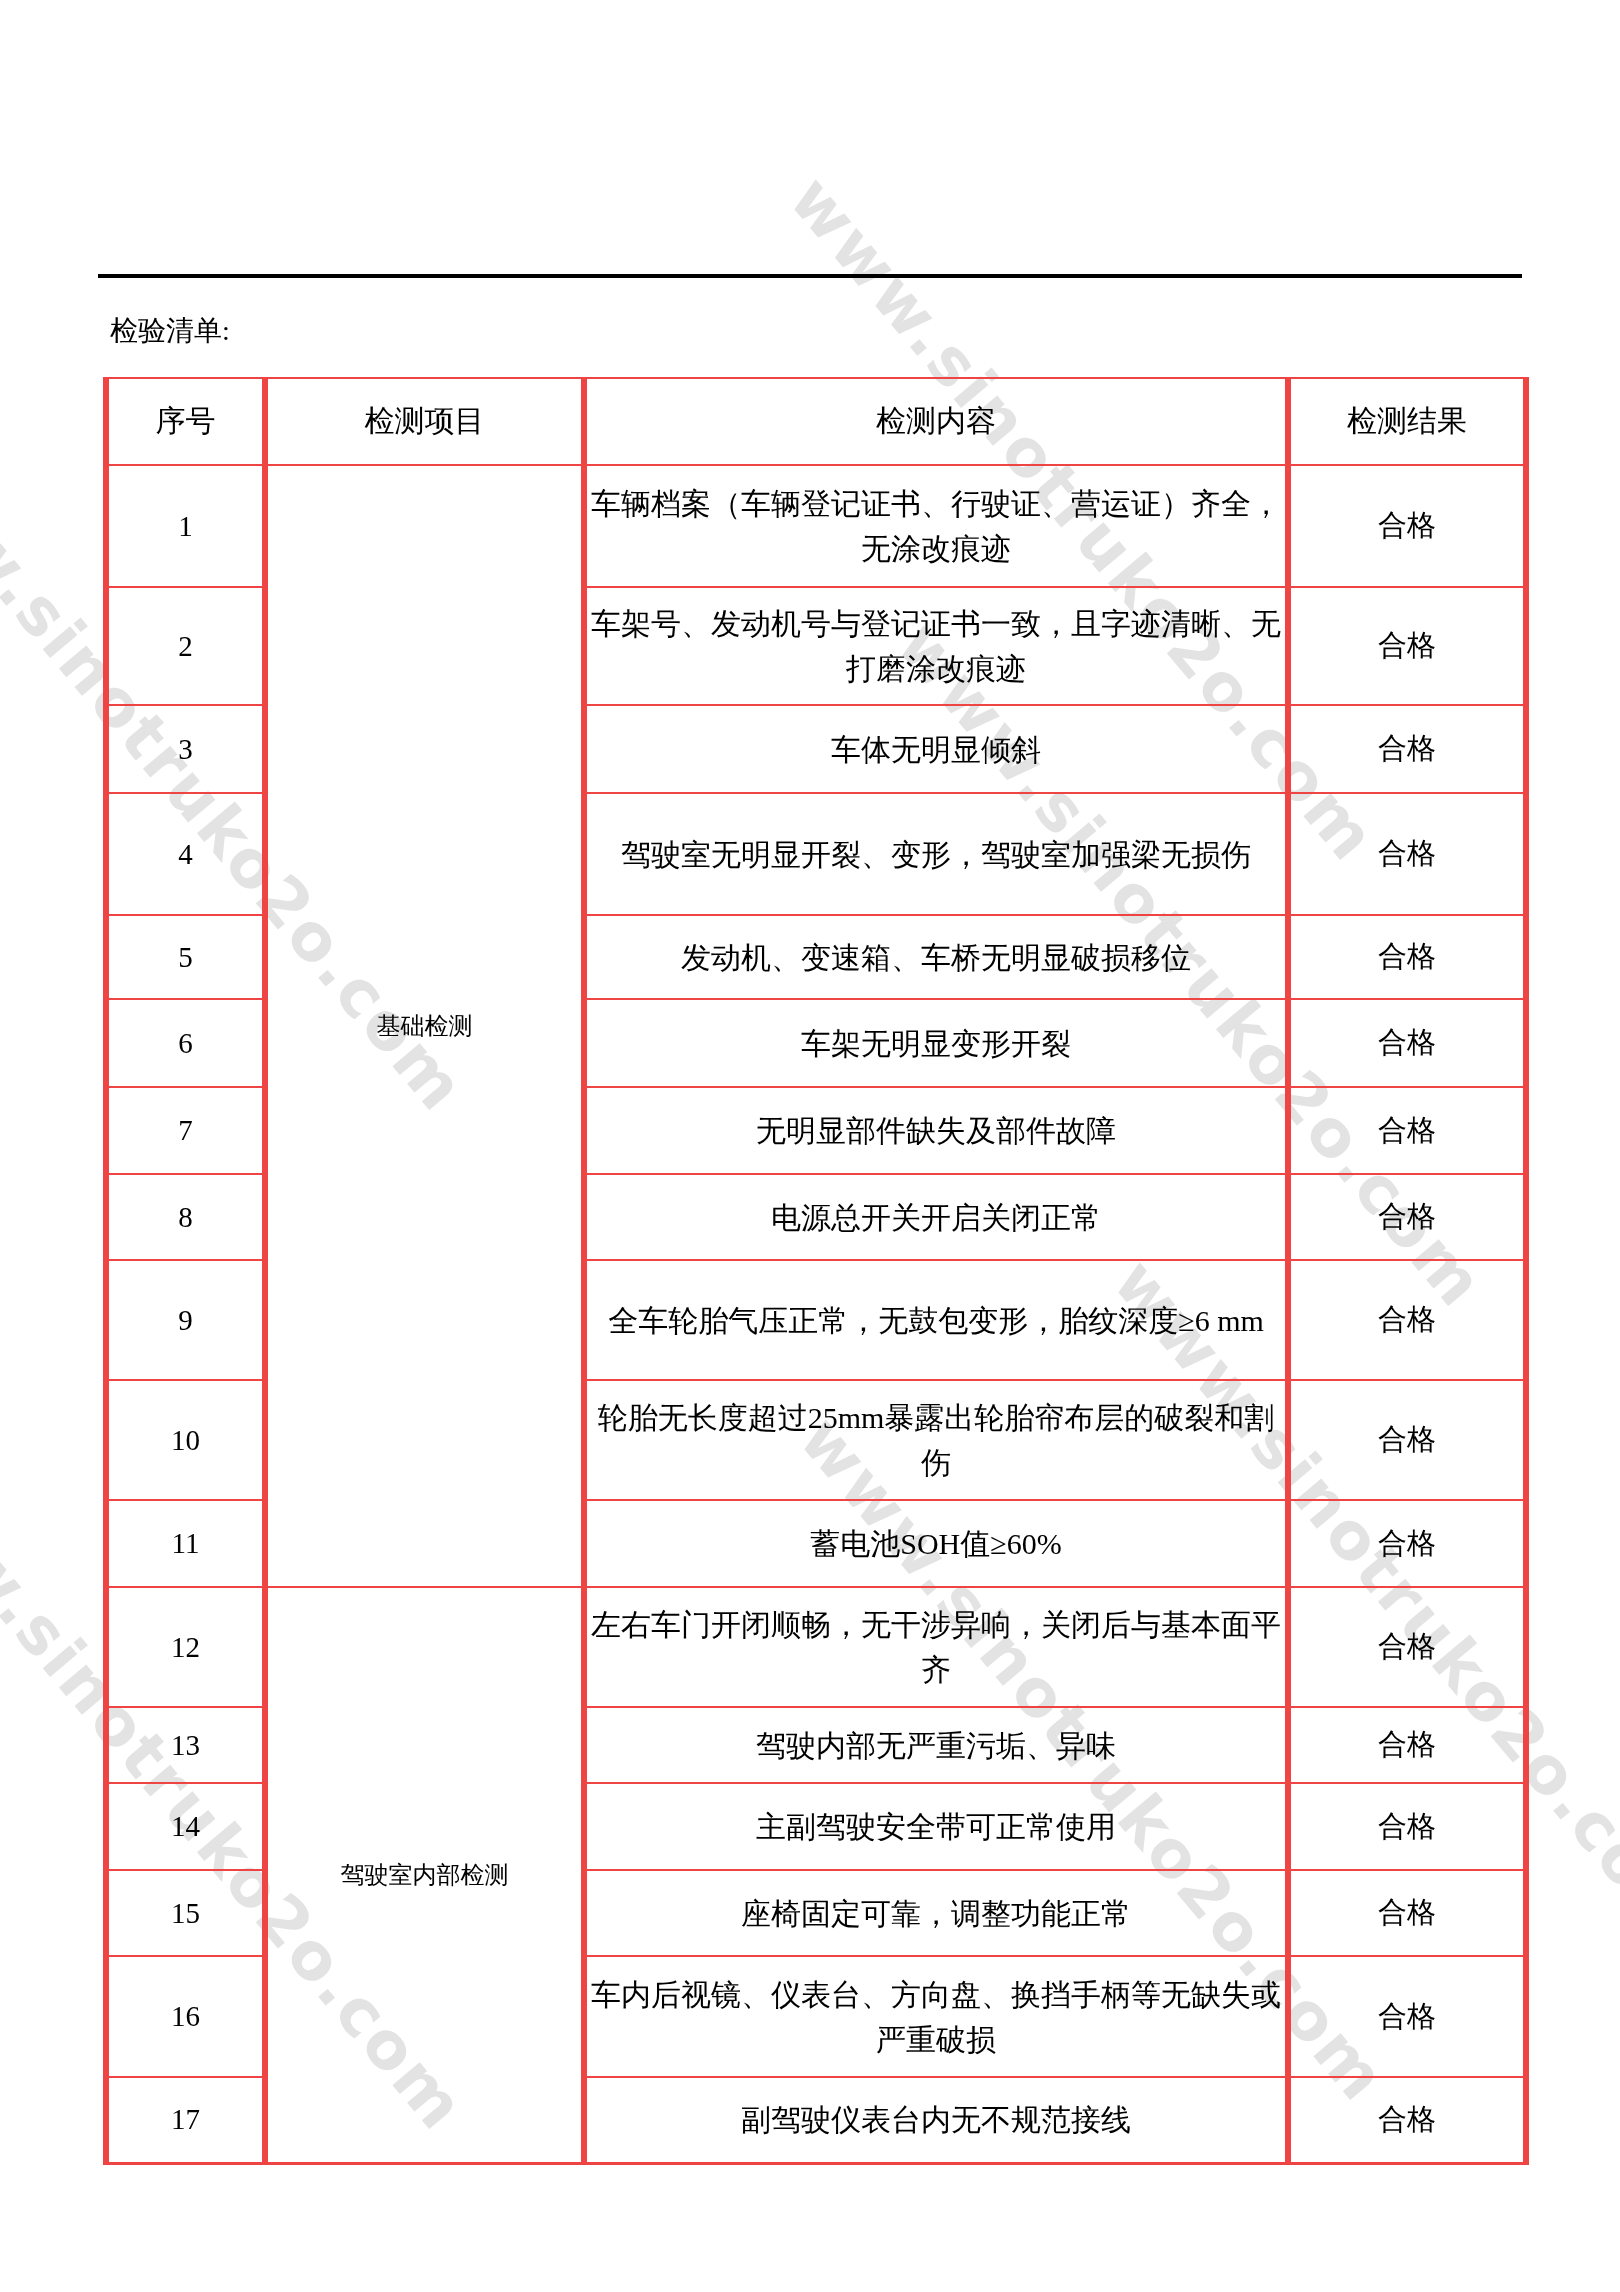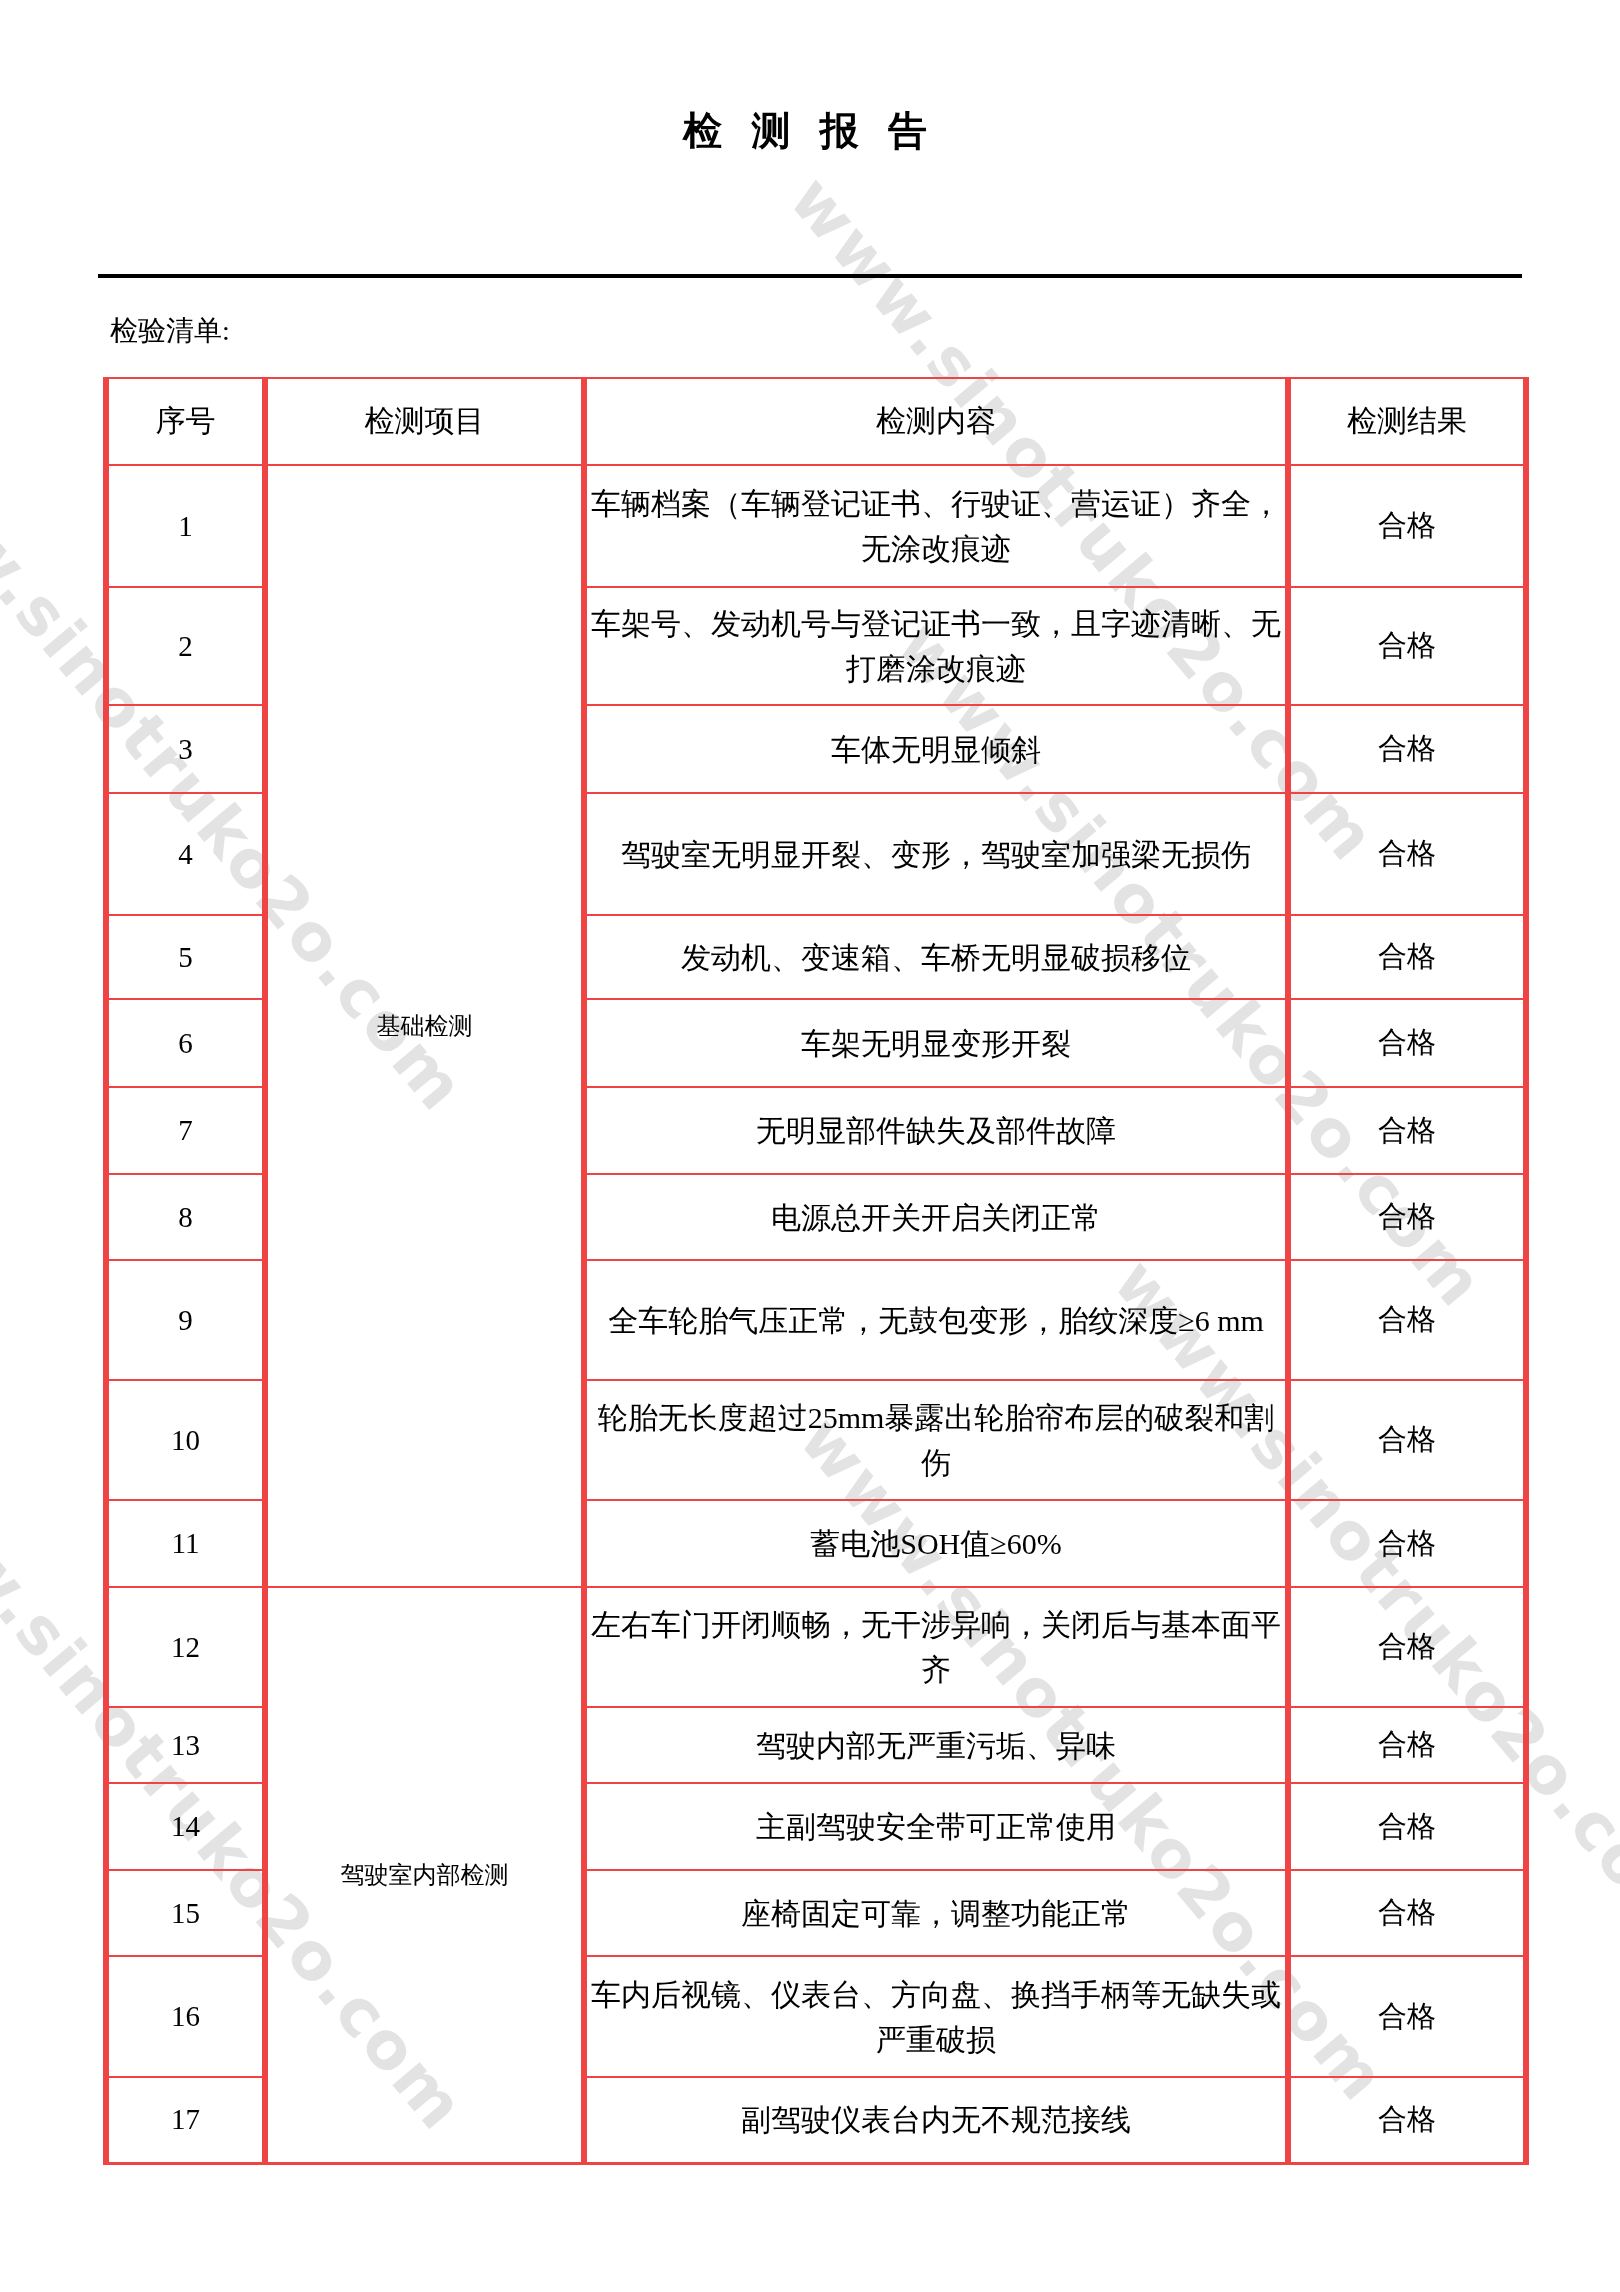--- a/index.html
+++ b/index.html
@@ -108,21 +108,20 @@
 
   <div class="wm-layer" id="wm-layer">
       <div class="watermark" style="left: 833px; top: 162px;">www.sinotruko2o.com</div>
       <div class="watermark" style="left: -78px; top: 412px;">www.sinotruko2o.com</div>
       <div class="watermark" style="left: 941px; top: 608px;">www.sinotruko2o.com</div>
       <div class="watermark" style="left: -78px; top: 1431px;">www.sinotruko2o.com</div>
       <div class="watermark" style="left: 843px; top: 1402px;">www.sinotruko2o.com</div>
       <div class="watermark" style="left: 1157px; top: 1245px;">www.sinotruko2o.com</div>
     </div>
 
-  <div class="title">检 测 报 告</div>
 
   <div class="divider"></div>
 
   <div class="checklist">检验清单:</div>
 
   <table class="report">
     <colgroup>
       <col style="width:159px">
       <col style="width:319px">
       <col style="width:704px">

